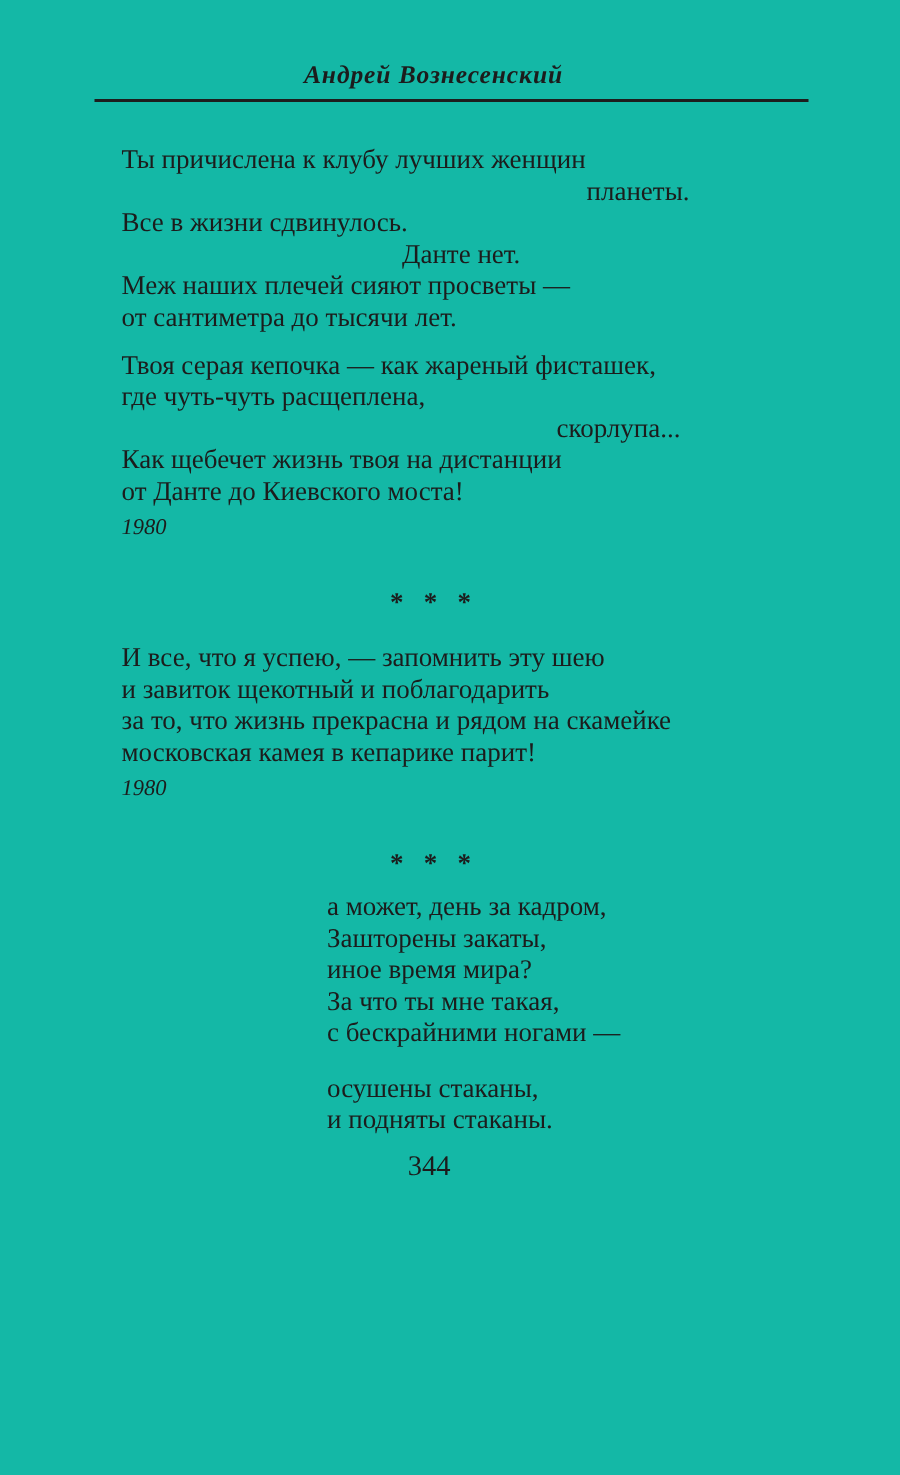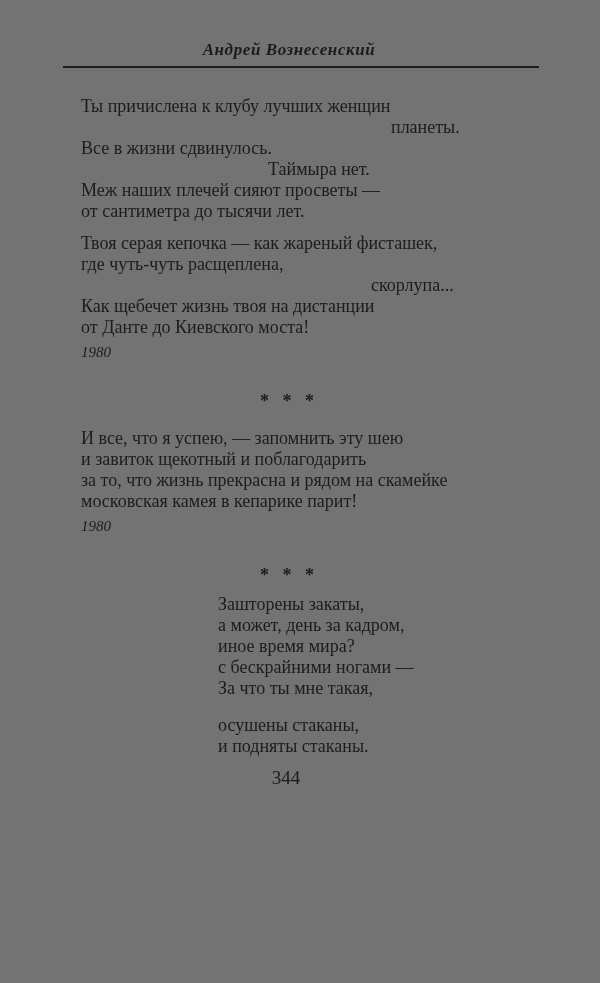--- a/index.html
+++ b/index.html
@@ -1,21 +1,21 @@
 <!DOCTYPE html>
 <html lang="ru"><head>
 <meta charset="utf-8">
 <style>
   html, body { margin: 0; padding: 0; background: #e8e8e8; }
   .page {
     position: relative;
     width: 600px;
     height: 983px;
     margin: 0 auto;
-    background: #737373;
+    background: #14b8a6;
     color: #1c1c1c;
     font-family: "Liberation Serif", serif;
     box-sizing: border-box;
     padding-top: 40px;
     overflow: hidden;
   }
   .running-header {
     text-align: center;
     padding-right: 22px;
     font-size: 17px;
@@ -73,21 +73,21 @@
 <div class="page">
 
   <div class="running-header">Андрей Вознесенский</div>
   <div class="header-rule"></div>
 
   <div class="poem poem-1">
     <div class="stanza">
       <div class="line">Ты причислена к клубу лучших женщин</div>
       <div class="line ind-planeta">планеты.</div>
       <div class="line">Все в жизни сдвинулось.</div>
-      <div class="line ind-granic">Таймыра нет.</div>
+      <div class="line ind-granic">Данте нет.</div>
       <div class="line">Меж наших плечей сияют просветы —</div>
       <div class="line">от сантиметра до тысячи лет.</div>
     </div>
     <div class="stanza">
       <div class="line">Твоя серая кепочка — как жареный фисташек,</div>
       <div class="line">где чуть-чуть расщеплена,</div>
       <div class="line ind-skorlupa">скорлупа...</div>
       <div class="line">Как щебечет жизнь твоя на дистанции</div>
       <div class="line">от Данте до Киевского моста!</div>
     </div>
@@ -103,25 +103,25 @@
       <div class="line">за то, что жизнь прекрасна и рядом на скамейке</div>
       <div class="line">московская камея в кепарике парит!</div>
     </div>
     <div class="poem-date">1980</div>
   </div>
 
   <div class="separator separator-2">* * *</div>
 
   <div class="poem poem-3">
     <div class="stanza">
+      <div class="line">а может, день за кадром,</div>
       <div class="line">Зашторены закаты,</div>
-      <div class="line">а может, день за кадром,</div>
       <div class="line">иное время мира?</div>
+      <div class="line">За что ты мне такая,</div>
       <div class="line">с бескрайними ногами —</div>
-      <div class="line">За что ты мне такая,</div>
     </div>
     <div class="stanza">
       <div class="line">осушены стаканы,</div>
       <div class="line">и подняты стаканы.</div>
     </div>
   </div>
 
   <div class="page-number">344</div>
 
 </div>

